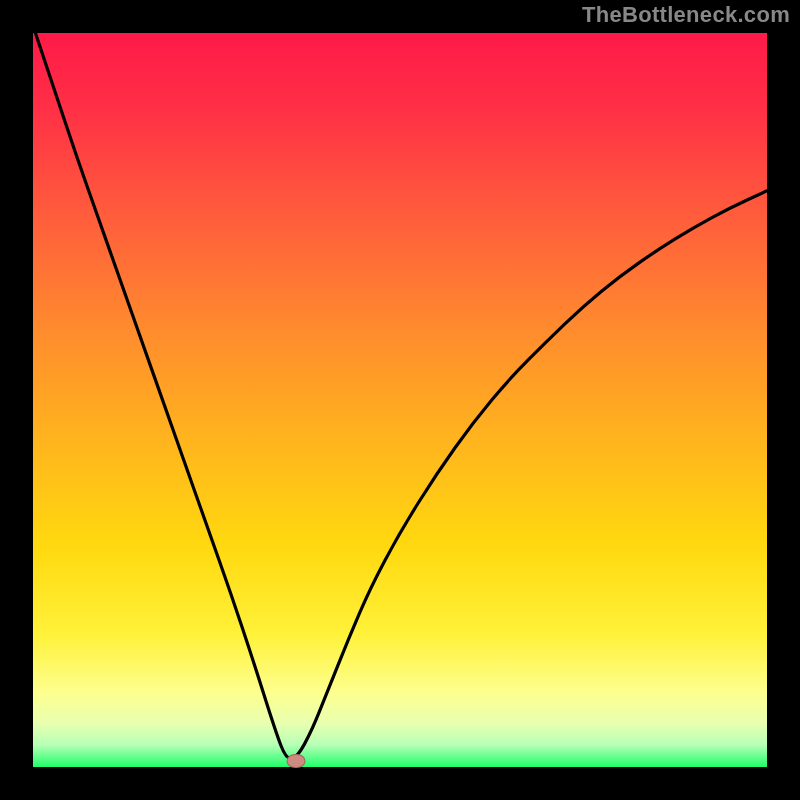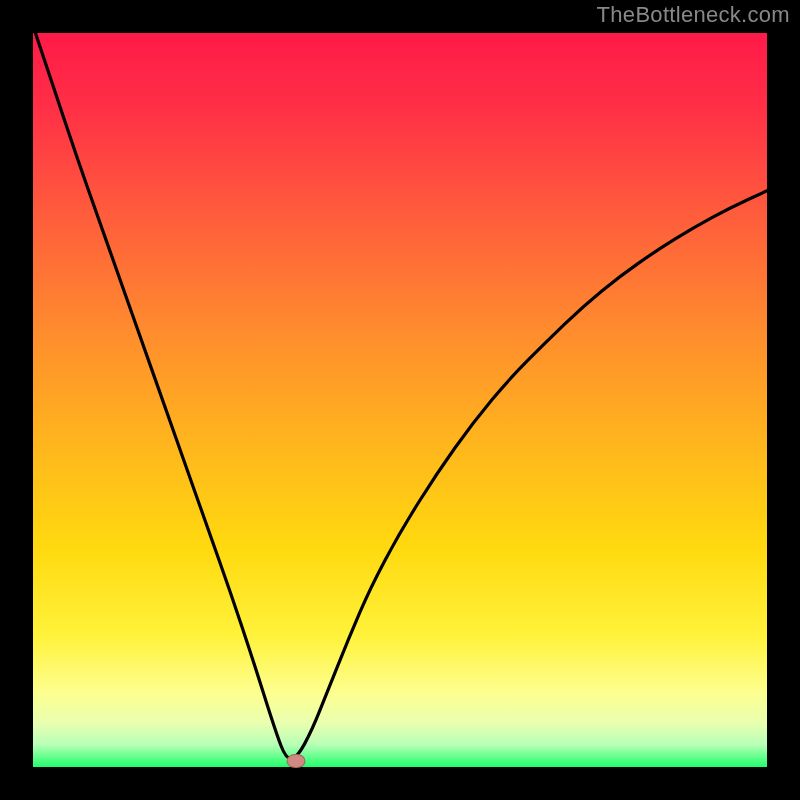--- a/index.html
+++ b/index.html
@@ -16,21 +16,21 @@
     width: 800px;
     height: 800px;
     background: #000;
   }
   .attribution {
     position: absolute;
     top: 2px;
     right: 10px;
     color: #888;
     font-size: 22px;
-    font-weight: 400;
+    font-weight: 700;
     letter-spacing: 0.3px;
     z-index: 3;
   }
   .plot-outer {
     position: absolute;
     left: 33px;
     top: 33px;
     width: 734px;
     height: 734px;
     background: #000;

